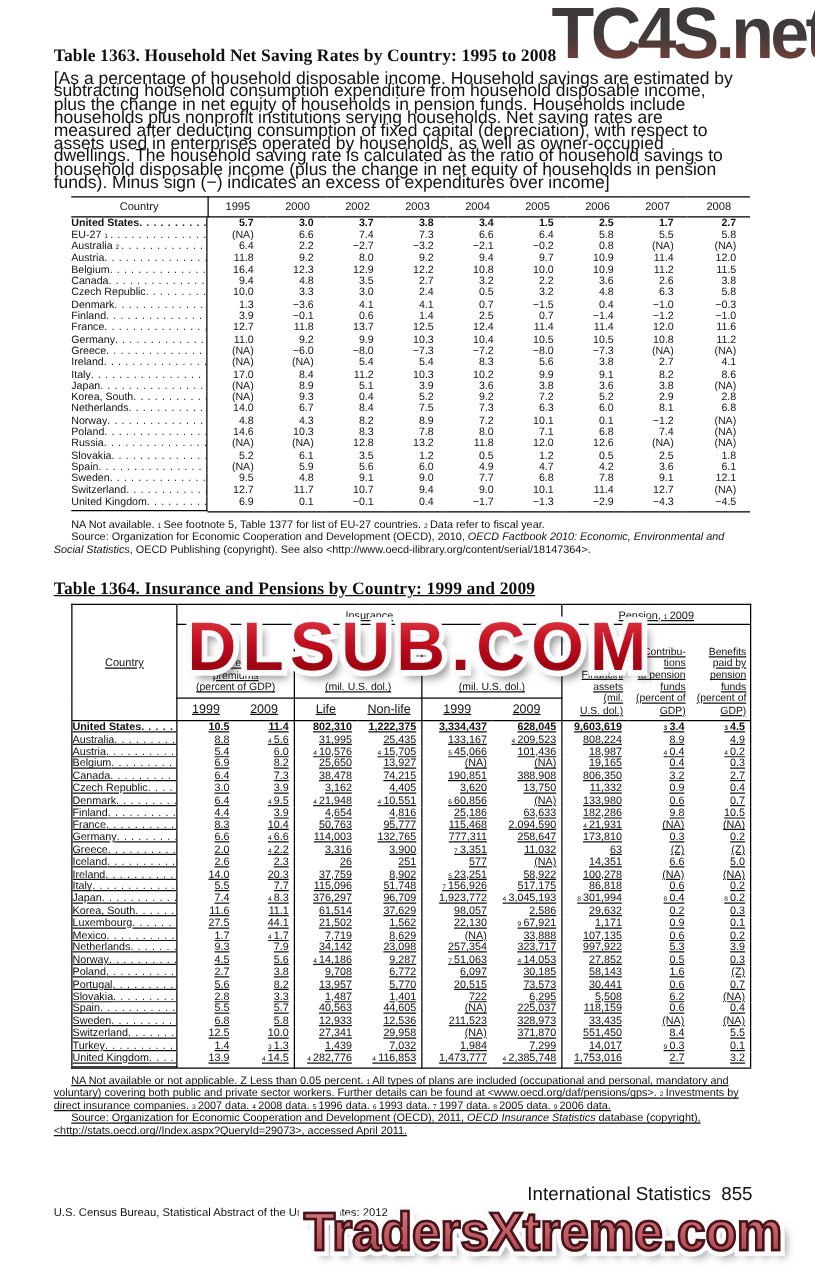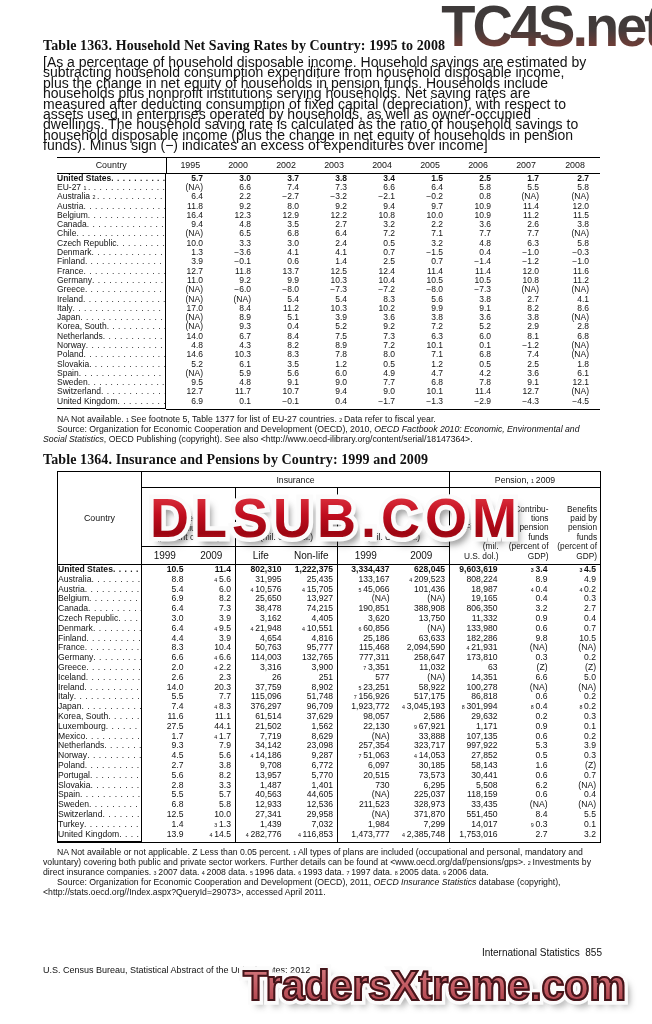--- a/index.html
+++ b/index.html
@@ -30,41 +30,41 @@
   
   .t1363{position:absolute;left:43px;top:38px;width:557px;}
   .tb63 thead th{font-weight:normal;font-size:8.9px;border-top:1.4px solid #000;
                  border-bottom:1px solid #000;padding:2px 0 3px 0;text-align:center;}
   .tb63 th:first-child,.tb63 tbody td:first-child{border-right:1px solid #000;}
   .tb63 tbody td{font-size:8.5px;line-height:9.3px;height:9.3px;padding:0;}
   .tb63 tbody tr:last-child td{border-bottom:1.4px solid #000;padding-bottom:2px;}
   .tb63 .c-val{padding-right:11px;}
 
   
-  .t1364{position:absolute;left:43px;top:452px;width:557px;}
+  .t1364{position:absolute;left:43px;top:464px;width:557px;text-decoration:underline;}
   .tb64{border:1px solid #000;}
   .tb64 thead th{font-weight:normal;}
   .th-c64{font-size:8.9px;text-align:center;vertical-align:middle;
           border-right:1px solid #000;border-bottom:1.3px solid #000;}
   .th-grp{font-size:8.7px;height:13px;text-align:center;vertical-align:middle;border-bottom:1px solid #000;}
   .th-grp.ins{border-right:1px solid #000;}
   .th-sub{font-size:8.4px;text-align:center;vertical-align:bottom;padding-bottom:3px;
           border-bottom:1px solid #000;border-right:1px solid #000;height:54px;white-space:pre-line;line-height:9.6px;}
   .th-yr{font-size:10px;height:15px;text-align:center;vertical-align:middle;border-bottom:1.3px solid #000;}
   tr.yr-row th:nth-child(2),tr.yr-row th:nth-child(4),tr.yr-row th:nth-child(6){border-right:1px solid #000;}
   .th-pcol{font-size:8.3px;text-align:right;vertical-align:bottom;padding:0 3px 3px 2px;
            border-bottom:1.3px solid #000;white-space:pre-line;line-height:9.4px;}
   .tb64 tbody td{font-size:8.6px;line-height:9.8px;height:9.8px;padding:0;}
   .tb64 tbody td:nth-child(1),.tb64 tbody td:nth-child(3),
   .tb64 tbody td:nth-child(5),.tb64 tbody td:nth-child(7){border-right:1px solid #000;}
   .tb64 tbody tr:last-child td{border-bottom:1px solid #000;padding-bottom:2px;}
   .tb64 .c-val{padding-right:4px;}
 
   
-  .footer-right{position:absolute;right:50px;top:947px;font-size:10px;}
+  .footer-right{position:absolute;right:50px;top:947px;font-size:15px;}
   .footer-left{position:absolute;left:43px;top:965px;font-size:9px;}
 
   
   .wm{position:absolute;font-weight:bold;white-space:nowrap;}
   .wm .wm-fill{position:relative;z-index:1;}
   .wm::before{content:attr(data-text);position:absolute;left:0;top:0;color:#fff;
               -webkit-text-stroke:9px #fbfbfb;text-shadow:5px 6px 7px rgba(35,35,35,.55);z-index:0;}
   .wm-top{top:-8px;right:-8px;font-size:56px;letter-spacing:-3px;transform:scaleY(1.04);
           transform-origin:top right;opacity:.96;}
   .wm-top::before{content:none;}
@@ -203,35 +203,20 @@
             <td class="c-val">3.5</td>
             <td class="c-val">2.7</td>
             <td class="c-val">3.2</td>
             <td class="c-val">2.2</td>
             <td class="c-val">3.6</td>
             <td class="c-val">2.6</td>
             <td class="c-val">3.8</td>
           </tr>
           <tr>
             <td class="c-name">
-              <span class="cn">Chile</span>
-              <span class="ld"></span>
-            </td>
-            <td class="c-val">(NA)</td>
-            <td class="c-val">6.5</td>
-            <td class="c-val">6.8</td>
-            <td class="c-val">6.4</td>
-            <td class="c-val">7.2</td>
-            <td class="c-val">7.1</td>
-            <td class="c-val">7.7</td>
-            <td class="c-val">7.7</td>
-            <td class="c-val">(NA)</td>
-          </tr>
-          <tr>
-            <td class="c-name">
               <span class="cn">Czech Republic</span>
               <span class="ld"></span>
             </td>
             <td class="c-val">10.0</td>
             <td class="c-val">3.3</td>
             <td class="c-val">3.0</td>
             <td class="c-val">2.4</td>
             <td class="c-val">0.5</td>
             <td class="c-val">3.2</td>
             <td class="c-val">4.8</td>
@@ -409,20 +394,35 @@
               <span class="ld"></span>
             </td>
             <td class="c-val">14.6</td>
             <td class="c-val">10.3</td>
             <td class="c-val">8.3</td>
             <td class="c-val">7.8</td>
             <td class="c-val">8.0</td>
             <td class="c-val">7.1</td>
             <td class="c-val">6.8</td>
             <td class="c-val">7.4</td>
+            <td class="c-val">(NA)</td>
+          </tr>
+          <tr>
+            <td class="c-name">
+              <span class="cn">Russia</span>
+              <span class="ld"></span>
+            </td>
+            <td class="c-val">(NA)</td>
+            <td class="c-val">(NA)</td>
+            <td class="c-val">12.8</td>
+            <td class="c-val">13.2</td>
+            <td class="c-val">11.8</td>
+            <td class="c-val">12.0</td>
+            <td class="c-val">12.6</td>
+            <td class="c-val">(NA)</td>
             <td class="c-val">(NA)</td>
           </tr>
           <tr>
             <td class="c-name">
               <span class="cn">Slovakia</span>
               <span class="ld"></span>
             </td>
             <td class="c-val">5.2</td>
             <td class="c-val">6.1</td>
             <td class="c-val">3.5</td>
@@ -887,21 +887,21 @@
           </tr>
           <tr>
             <td class="c-name">
               <span class="cn">Slovakia</span>
               <span class="ld"></span>
             </td>
             <td class="c-val">2.8</td>
             <td class="c-val">3.3</td>
             <td class="c-val">1,487</td>
             <td class="c-val">1,401</td>
-            <td class="c-val">730</td>
+            <td class="c-val">722</td>
             <td class="c-val">6,295</td>
             <td class="c-val">5,508</td>
             <td class="c-val">6.2</td>
             <td class="c-val">(NA)</td>
           </tr>
           <tr>
             <td class="c-name">
               <span class="cn">Spain</span>
               <span class="ld"></span>
             </td>

